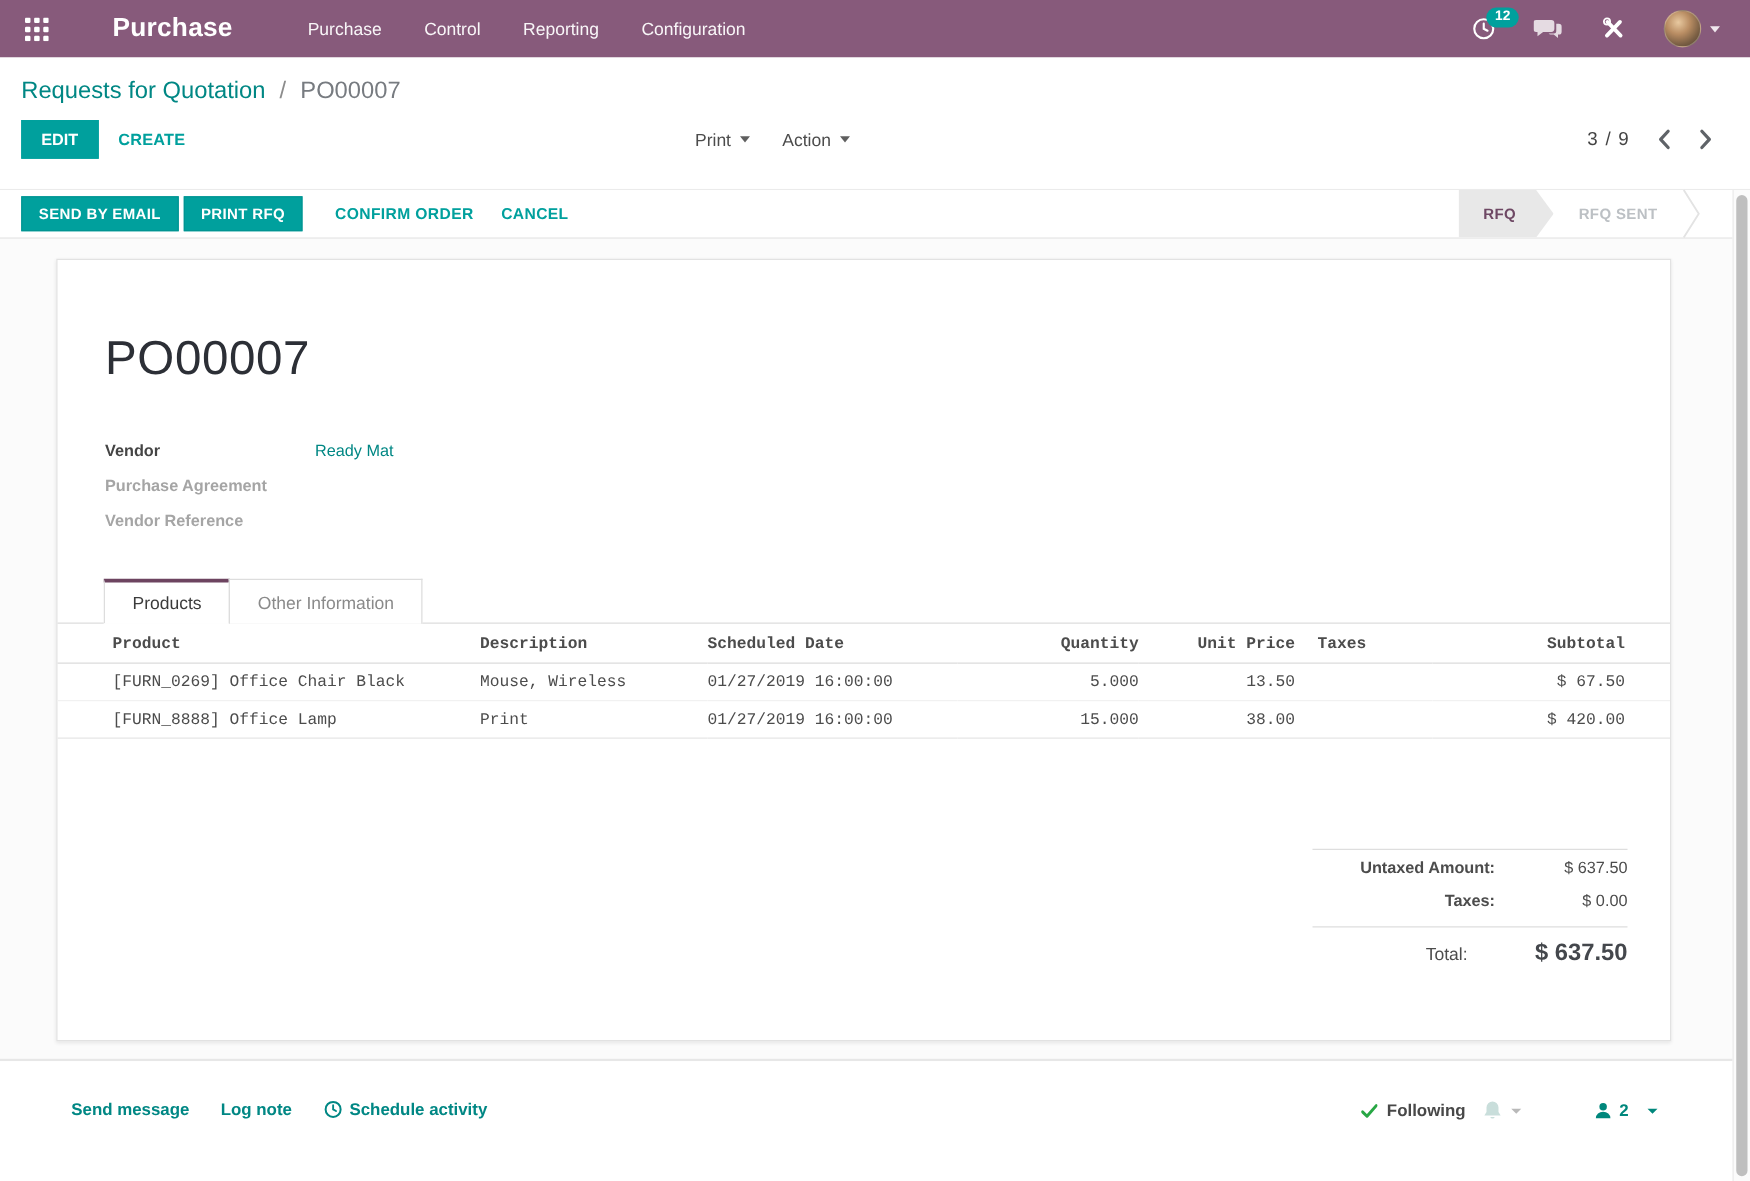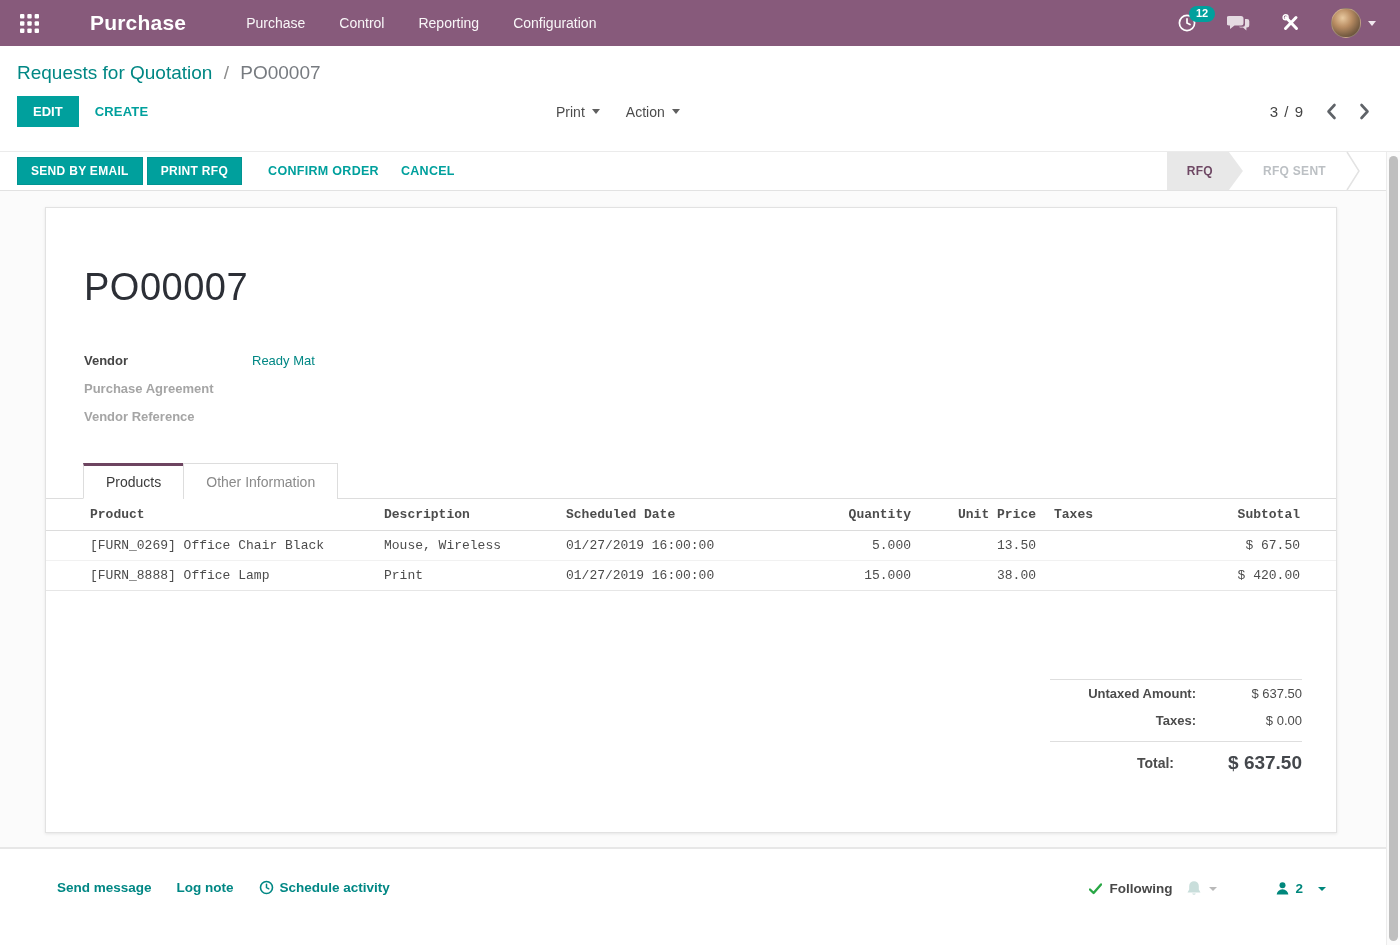--- a/index.html
+++ b/index.html
@@ -114,21 +114,21 @@
   .col-taxes { width:110px; padding-left:18px !important; }
   .col-subtotal { text-align:right !important; padding-right:36px !important; }
 
   
   .totals { width:252px; margin:88px 34px 0 auto; font-size:13px; }
   .t-row { display:flex; align-items:center; height:28px; }
   .t-row .t-label { flex:1; text-align:right; font-weight:bold; color:#4c4c4c; padding-right:18px; }
   .t-row .t-value { width:88px; text-align:right; color:#4c4c4c; }
   .t-sep { border-top:1px solid #dedede; }
   .t-total { height:40px; margin-top:6px; border-top:1px solid #dedede; padding-top:4px; }
-  .t-total .t-label { font-weight:bold; font-size:14px; }
+  .t-total .t-label { font-weight:normal; font-size:14px; }
   .t-total .t-value { font-size:19px; font-weight:bold; color:#44474c; width:110px; }
 
   
   .chatter-divider { height:2px; background:#e7e7e7; }
   .chatter { height:96px; background:#fff; display:flex; align-items:flex-start; padding:31px 74px 0 57px; }
   .chat-link { color:#008784; font-weight:bold; font-size:13.5px; cursor:pointer; display:flex; align-items:center; gap:6px; }
   .chat-links { display:flex; gap:25px; }
   .chatter-right { margin-left:auto; display:flex; align-items:center; gap:10px; }
   .following { display:flex; align-items:center; gap:7px; font-size:13.5px; font-weight:bold; color:#484848; cursor:pointer; }
   .bell-group { display:flex; align-items:center; gap:7px; margin-left:4px; cursor:pointer; }

